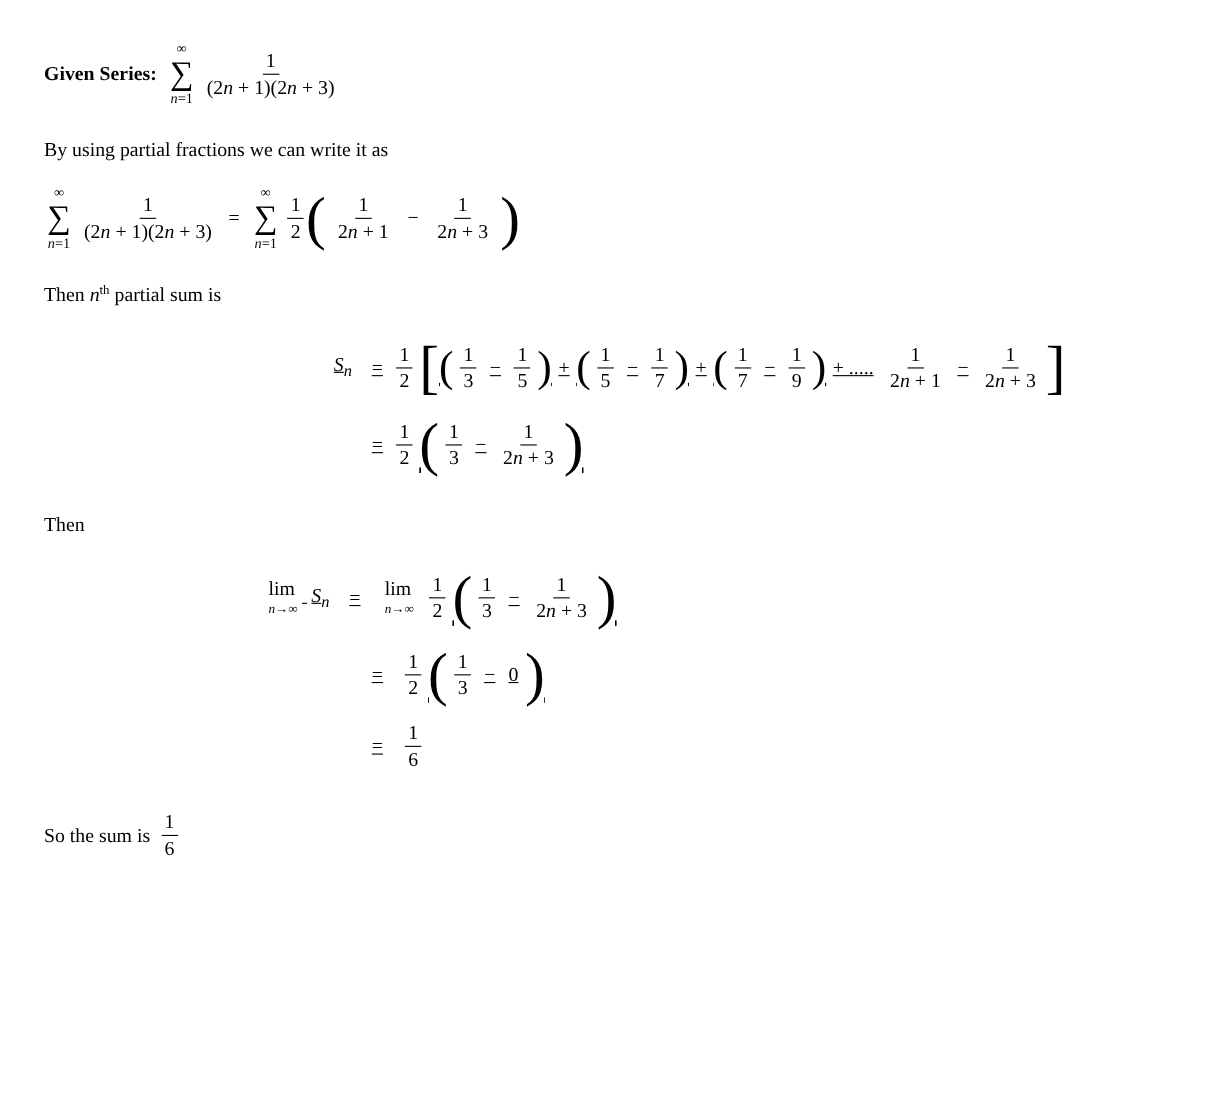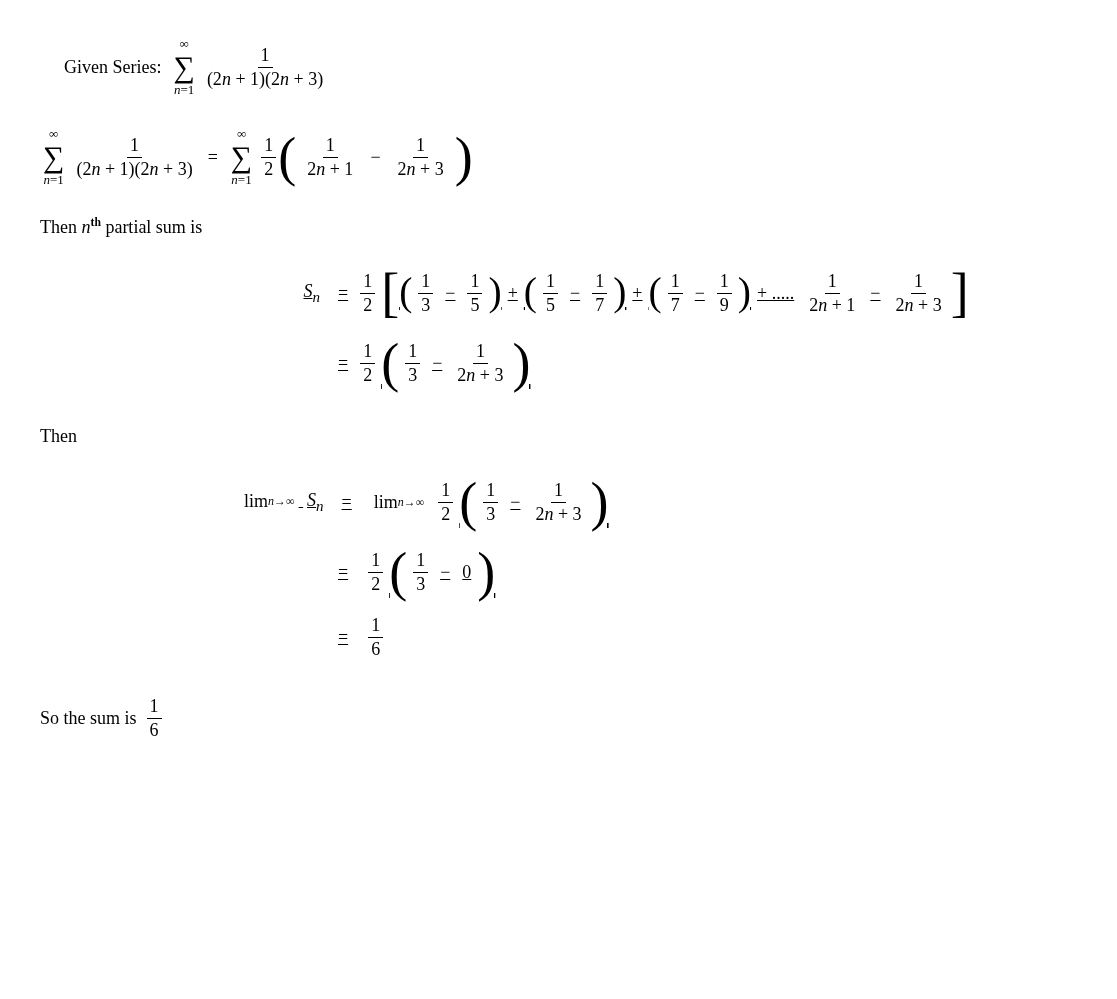--- a/index.html
+++ b/index.html
@@ -20,22 +20,21 @@
 
     .math-content {
       max-width: 1050px;
     }
 
     .section {
       margin-bottom: 28px;
     }
 
     .bold {
-      font-weight: normal;
-      margin-left: 24px;
+      font-weight: bold;
     }
 
     
     .frac {
       display: inline-flex;
       flex-direction: column;
       align-items: center;
       vertical-align: middle;
       margin: 0 2px;
     }
@@ -123,26 +122,26 @@
     }
 
     .equals {
       margin: 0 10px;
       font-size: 18px;
     }
 
     sup {
       font-size: 0.65em;
       vertical-align: super;
-      font-weight: bold;
     }
 
     .lim-block {
       display: inline-flex;
-      align-items: center;
+      flex-direction: column;
+      align-items: flex-start;
       vertical-align: middle;
       margin: 0 4px;
     }
 
     .lim-block .lim-sym {
       font-size: 18px;
     }
 
     .lim-block .lim-sub {
       font-size: 12px;
@@ -195,20 +194,21 @@
       <span style="margin-left:4px;">
         <span class="frac">
           <span class="num">1</span>
           <span class="den">(2<i>n</i> + 1)(2<i>n</i> + 3)</span>
         </span>
       </span>
     </div>
   </div>
 
   <div class="section">
+    <div class="text-line">By using partial fractions we can write it as</div>
     <div class="display-block">
       <div class="math-row">
         <span class="sigma-block">
           <span class="sigma-top">∞</span>
           <span class="sigma-sym">∑</span>
           <span class="sigma-bot"><i>n</i>=1</span>
         </span>
         <span style="margin-left:4px;">
           <span class="frac">
             <span class="num">1</span>

